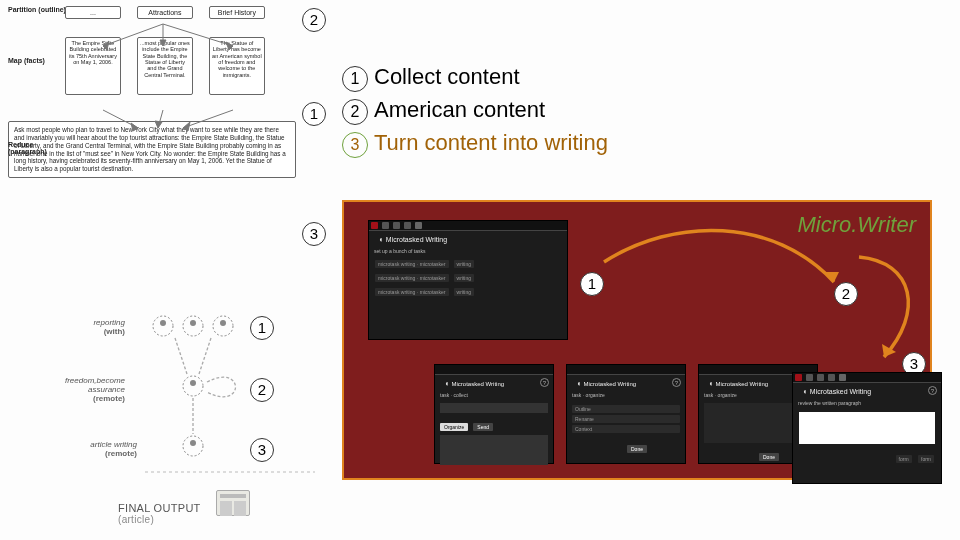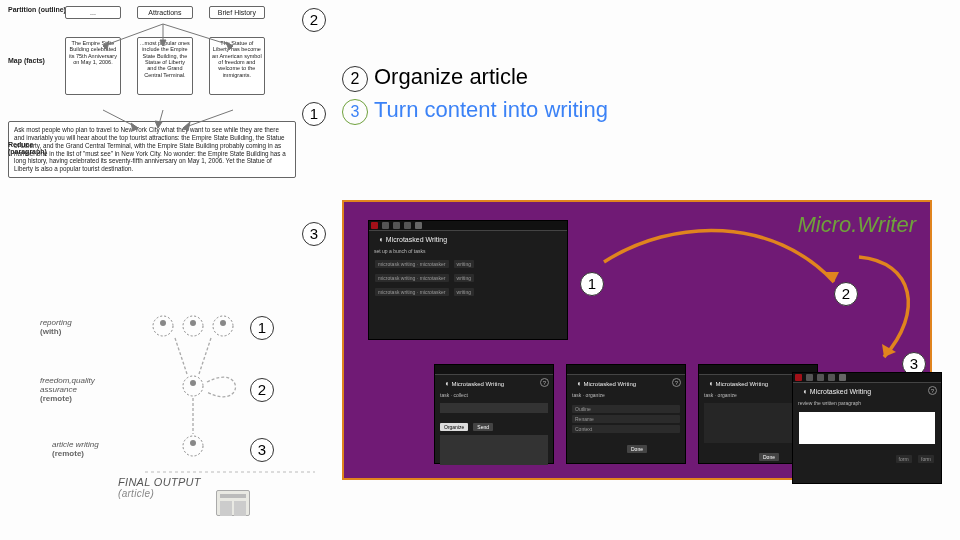--- a/index.html
+++ b/index.html
@@ -30,37 +30,37 @@
     padding: 4px 5px; font-size: 6.3px; line-height: 1.25;
     background: #fff;
     margin-top: 6px;
   }
   
   .tree-svg { position: absolute; left: 0; top: 0; pointer-events: none; }
 
   
   .legend { position: absolute; left: 342px; top: 60px; font-size: 22px; line-height: 1.5; }
   .legend .num { display: inline-block; width: 26px; height: 26px; border: 1.5px solid #333; border-radius: 50%; text-align: center; line-height: 24px; font-size: 16px; margin-right: 6px; vertical-align: 0px; }
-  .legend .green { color: #3b82f6; }
+  .legend .green { color: #a16207; }
 
   .circnum {
     position: absolute;
     width: 24px; height: 24px;
     border: 1.5px solid #333; border-radius: 50%;
     font-size: 15px; line-height: 22px; text-align: center;
     background: #fff;
   }
 
   
   .panel {
     position: absolute;
     left: 342px; top: 200px;
     width: 590px; height: 280px;
     border: 2px solid #e0841e;
-    background: #701a75;
+    background: #7f1d1d;
   }
   .panel .title {
     position: absolute; right: 14px; top: 10px;
     font-style: italic; font-size: 22px; color: #6fa13c;
   }
 
   .shot { position: absolute; background:#1c1c1c; border:1px solid #000; }
   .shot.big { width:200px; height:120px; }
   .shot.sm  { width:120px; height:100px; }
   .shot .bar { height:10px; background:#111; border-bottom:1px solid #444; display:flex; }
@@ -75,27 +75,27 @@
   .shot .area { background:#333; margin:2px 5px; height:10px; }
   .shot .ta   { background:#fff; margin:3px 6px; height:32px; }
   .shot .dot  { color:#ddd; font-size:8px; margin-left:5px; display:inline-block;}
   .shot .q    { position:absolute; right:4px; top:13px; width:9px;height:9px;border:1px solid #888;border-radius:50%;font-size:6px;color:#aaa;text-align:center;line-height:8px; }
 
   
   .arc { position:absolute; pointer-events:none; }
 
   
   .flow { position:absolute; left:40px; top:314px; width:270px; font-size:8px; color:#555; }
-  .flow .lbl { position:absolute; width:85px; font-style:italic; }
+  .flow .lbl { position:absolute; text-align:right; width:85px; font-style:italic; }
   .flow .lbl b { display:block; font-style:normal; color:#666; }
   .flow svg.boxes { position:absolute; }
   .newspaper { display:inline-block; width:34px; height:26px; background:#e9e9e3; border:1px solid #aaa; position:relative; border-radius:2px; }
   .newspaper::before{content:""; position:absolute; left:3px; top:3px; right:3px; height:4px; background:#bbb;}
   .newspaper::after{content:""; position:absolute; left:3px; top:10px; width:12px; height:11px; background:#ccc; box-shadow: 14px 0 0 #ccc, 14px 4px 0 #ccc, 0 4px 0 #ccc;}
-  .final { position:absolute; left:118px; top:476px; font-size:11px; color:#555; letter-spacing:0.3px;font-style:italic; }
+  .final { position:absolute; left:118px; top:502px; font-size:11px; color:#555; letter-spacing:0.3px; }
   .final .sub { display:block; font-size:10px; color:#888; }
 </style>
 </head>
 <body>
 
 <div class="fig-tree">
   <div class="tree-row tree-row1">
     <span class="row-label">Partition (outline)</span>
     <span class="nbox">...</span>
     <span class="nbox" style="margin-left:14px">Attractions</span>
@@ -127,21 +127,22 @@
   <div style="height:18px"></div>
   <span class="row-label" style="position:absolute; top:135px">Reduce (paragraph)</span>
   <div class="para-box" style="margin-left:0px; margin-top:4px;">Ask most people who plan to travel to New York City what they want to see while they are there and invariably you will hear about the top tourist attractions: the Empire State Building, the Statue of Liberty, and the Grand Central Terminal, with the Empire State Building probably coming in as number one in the list of "must see" in New York City. No wonder: the Empire State Building has a long history, having celebrated its seventy-fifth anniversary on May 1, 2006. Yet the Statue of Liberty is also a popular tourist destination.</div>
 </div>
 
 <div class="circnum" style="left:302px; top:8px">2</div>
 <div class="circnum" style="left:302px; top:102px">1</div>
 <div class="circnum" style="left:302px; top:222px">3</div>
 
 <div class="legend">
-  <div><span class="num">2</span><span>Organize article</span></div>
+  <div><span class="num">1</span><span>Collect content</span></div>
+  <div><span class="num">2</span><span>American content</span></div>
   <div class="green"><span class="num" style="border-color:#6fa13c">3</span><span>Turn content into writing</span></div>
 </div>
 
 <div class="panel">
   <div class="title">Micro.Writer</div>
 
   <div class="shot big" style="left:24px; top:18px;">
     <div class="bar">
         <i class="r"></i>
         <i class="g"></i>
@@ -215,21 +216,21 @@
       <i class="w"></i>
     </div>
   <div class="hdr"><span class="dot">◐</span> <span>Microtasked Writing</span><span class="q">?</span></div>
   <div class="sub">review the written paragraph</div>
   <div class="ta"></div>
   <div style="text-align:right; padding-right:6px"><span class="pill">form</span> <span class="pill">form</span></div>
 </div>
 
 <div class="flow">
   <div class="lbl" style="left:0; top:4px"><span>reporting</span><b>(with)</b></div>
-  <div class="lbl" style="left:0; top:62px"><span>freedom,</span><span>quality assurance</span><b>(remote)</b></div>
+  <div class="lbl" style="left:0; top:62px"><span>freedom,</span><span>become assurance</span><b>(remote)</b></div>
   <div class="lbl" style="left:12px; top:126px"><span>article writing</span><b>(remote)</b></div>
 
   <svg class="boxes" style="left:105px; top:-2px" width="170" height="200">
     <defs>
       <g id="pic">
           <circle cx="0" cy="0" r="10" fill="none" stroke="#888" stroke-dasharray="2 2"></circle>
           <circle cx="0" cy="-3" r="3" fill="#888"></circle>
         </g>
     </defs>
     <use href="#pic" x="18" y="14"></use>

